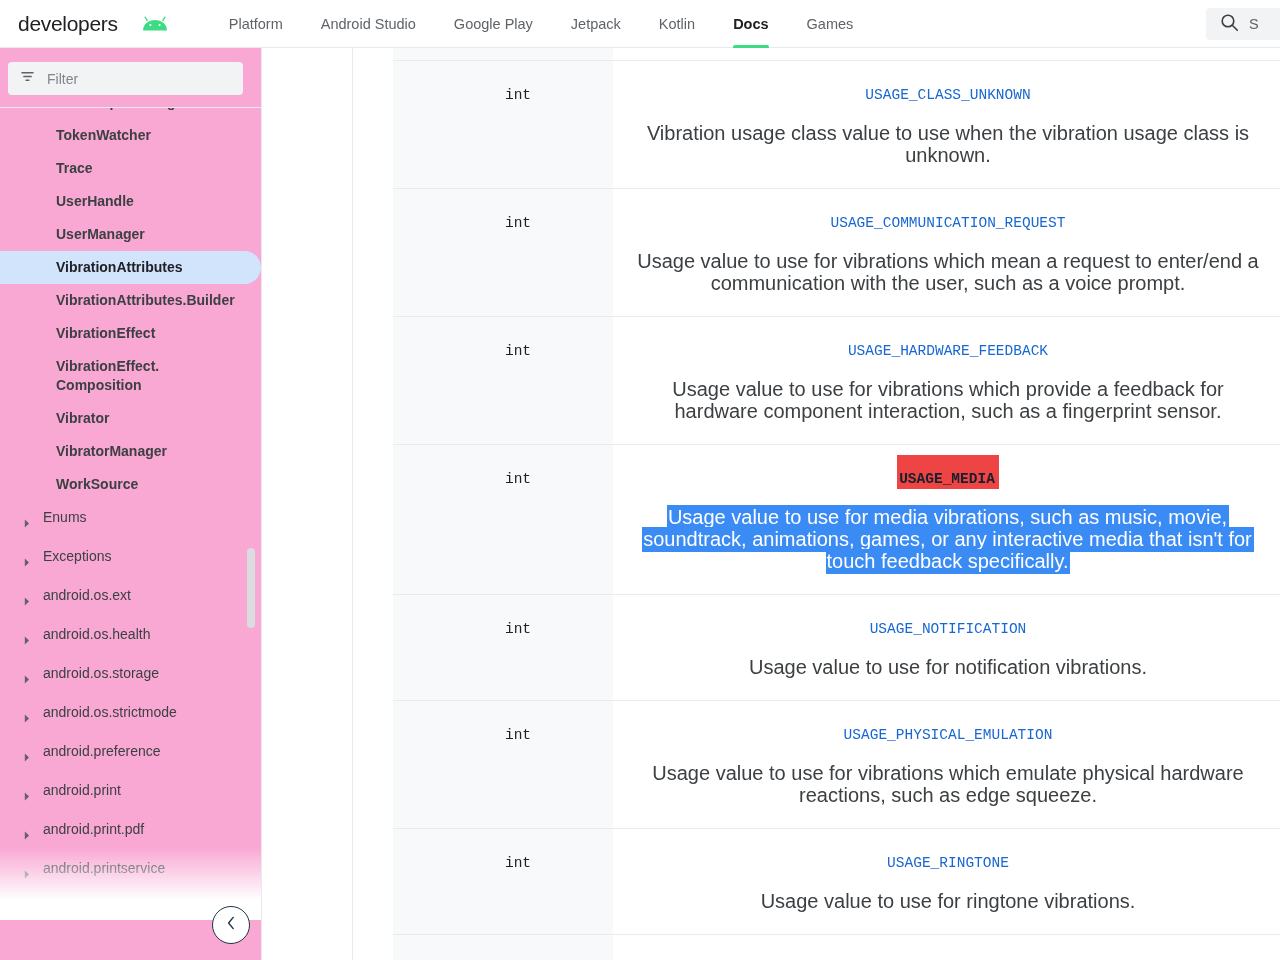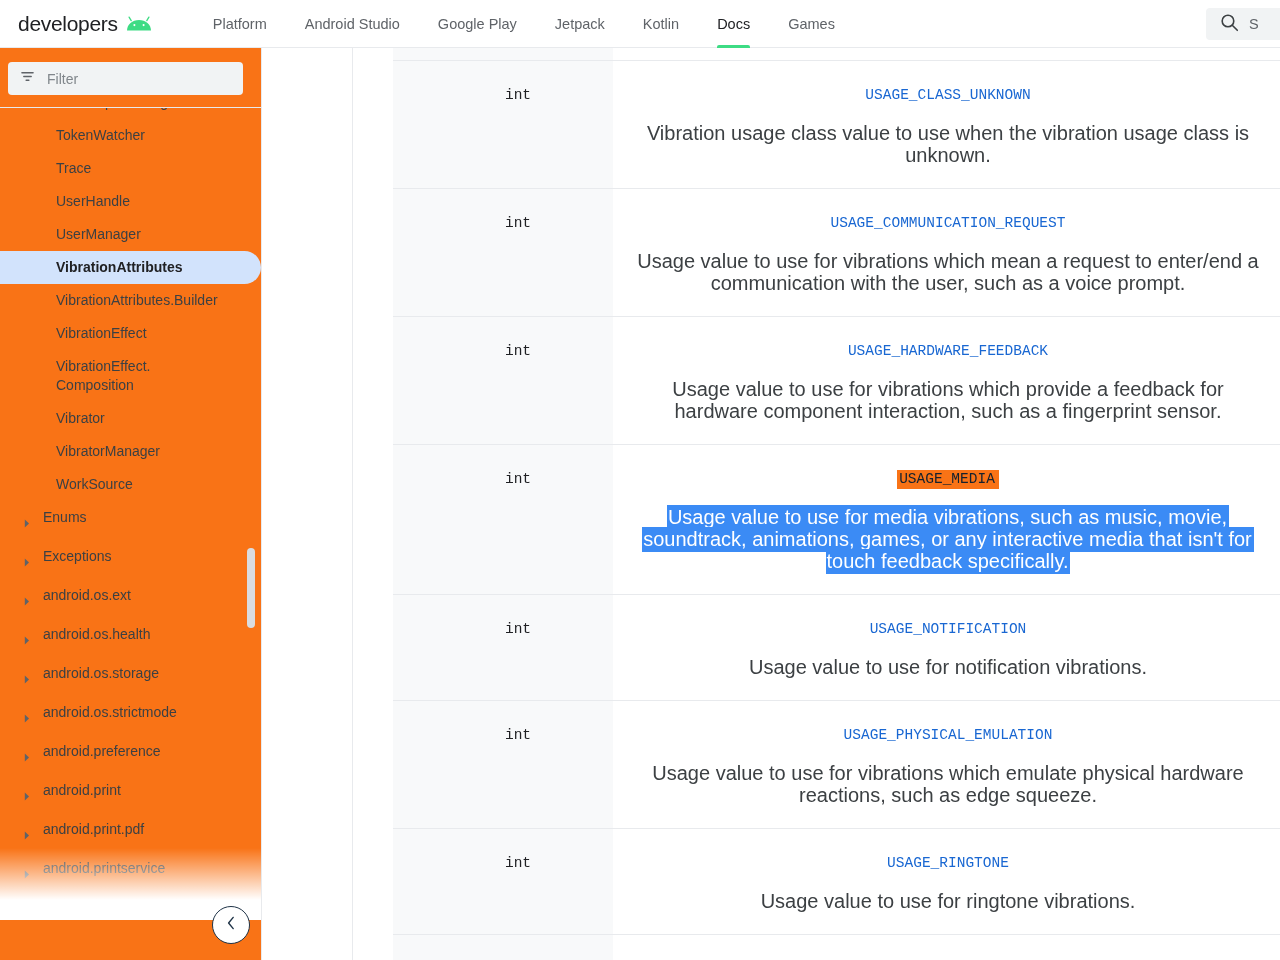--- a/index.html
+++ b/index.html
@@ -16,21 +16,21 @@
     position: absolute; top: 0; left: 0;
     width: 1280px; height: 48px;
     background: #ffffff;
     border-bottom: 1px solid #e8eaed;
     display: flex; align-items: center;
     z-index: 30;
   }
   .brand {
     display: flex; align-items: center;
     margin-left: 18px;
-    gap: 8px;
+    gap: 24px;
   }
   .brand-text {
     font-size: 21px; font-weight: 500; color: #202124;
     letter-spacing: -0.3px;
   }
   .android-logo { display: block; }
 
   .nav-items {
     display: flex; align-items: center; height: 56px;
     margin-left: 42px;
@@ -38,21 +38,21 @@
   .nav-item {
     position: relative;
     height: 48px;
     display: flex; align-items: center;
     padding: 0 19px;
     font-size: 14.5px;
     color: #5f6368;
     cursor: pointer;
     white-space: nowrap;
   }
-  .nav-item.active { color: #202124; font-weight: 400; }
+  .nav-item.active { color: #202124; font-weight: 700; }
   .nav-item.active::after {
     content: "";
     position: absolute; left: 19px; right: 19px; bottom: 0;
     height: 3px; background: #3ddc84; border-radius: 2px 2px 0 0;
   }
 
   .search-wrap {
     position: absolute; right: 0; top: 8px;
     height: 32px;
     display: flex; align-items: center;
@@ -64,21 +64,21 @@
   }
   .search-text {
     font-size: 14.5px; color: #5f6368; margin-left: 10px;
     white-space: nowrap;
   }
 
   
   #sidebar {
     position: absolute; top: 48px; left: 0;
     width: 262px; height: 912px;
-    background: #f97316;
+    background: #f9a8d4;
     border-right: 1px solid #e8eaed;
     overflow: hidden;
   }
   .filter-row { padding: 14px 18px 12px 8px; }
   .filter-box {
     height: 33px;
     background: #f1f3f4;
     border-radius: 4px;
     display: flex; align-items: center;
     padding: 0 12px;
@@ -102,20 +102,21 @@
   .leaf, .node {
     display: flex; align-items: flex-start;
     font-size: 14px;
     color: #3c4043;
     cursor: pointer;
     line-height: 19px;
   }
   .leaf {
     padding: 7px 16px 7px 56px;
     border-radius: 0 100px 100px 0;
+    font-weight: bold;
   }
   .leaf.selected {
     background: #d2e3fc;
     font-weight: 700;
     color: #202124;
   }
   .node {
     padding: 7px 16px 7px 24px;
   }
   .node.indent {
@@ -198,24 +199,25 @@
   }
   .const-desc {
     margin-top: 19px;
     font-size: 20px;
     line-height: 22px;
     color: #3c4043;
   }
 
   
   .hl-name {
-    background: #f97316;
+    background: #ef4444;
     color: #15212e;
-    padding: 1px 4px 2px 2px;
+    padding: 16px 4px 2px 2px;
     display: inline;
+    font-weight: bold;
   }
   .hl-desc {
     background: #3b8bf5;
     color: #ffffff;
     box-decoration-break: clone;
     -webkit-box-decoration-break: clone;
     padding: 1px 2px 2px 1px;
   }
 </style>
 </head>

